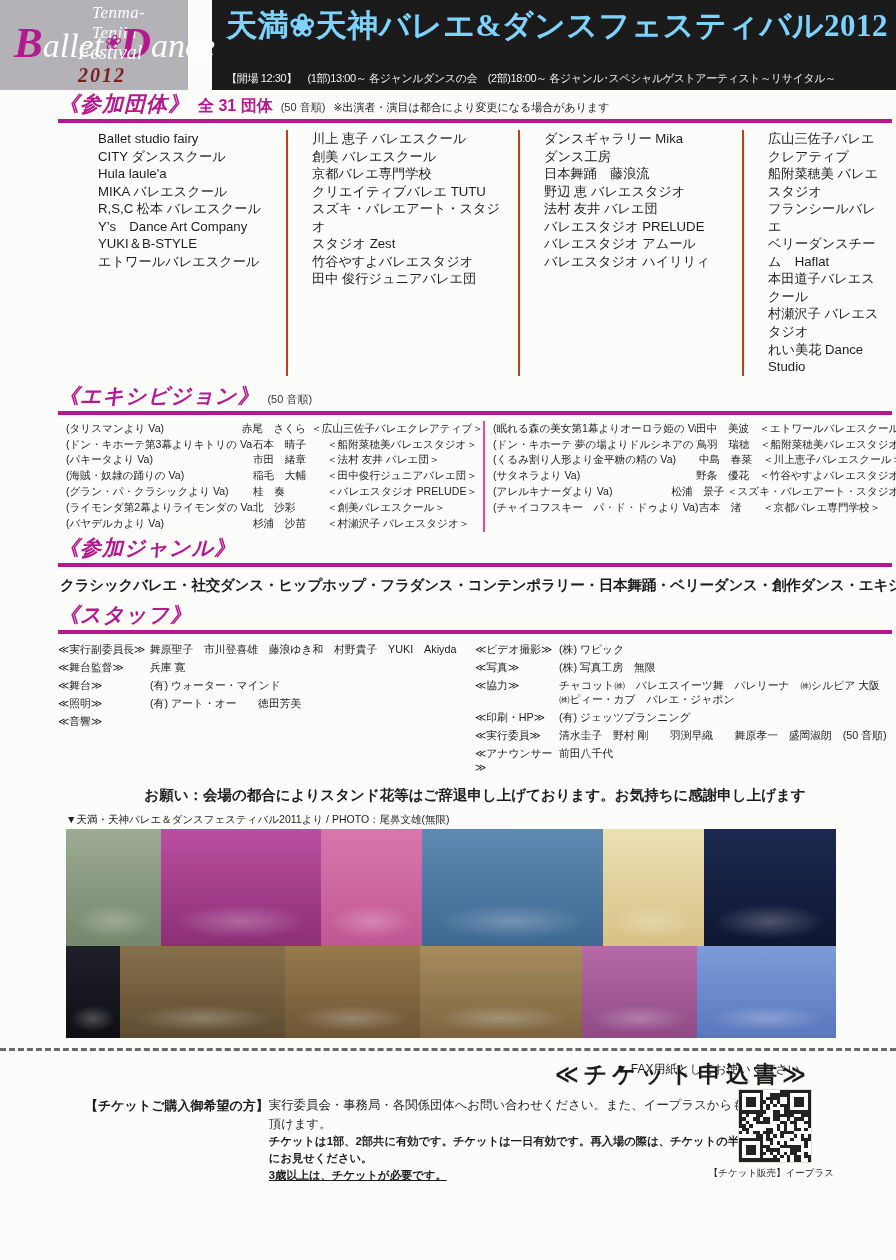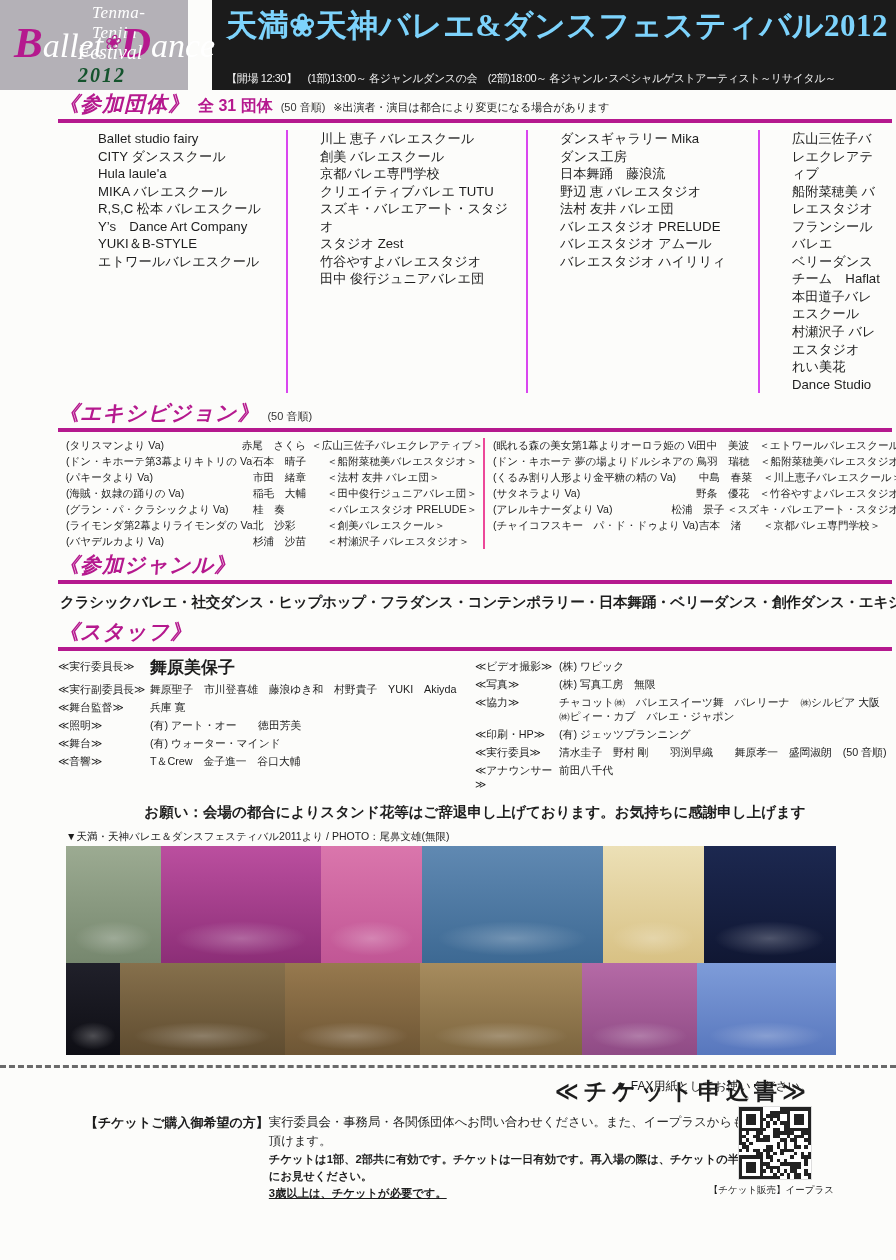--- a/index.html
+++ b/index.html
@@ -7,21 +7,21 @@
        font-family:"Liberation Sans","DejaVu Sans",sans-serif;color:#1d1d1d}
   
   .masthead{display:flex;gap:24px;height:90px}
   .logo{width:252px;background:#b4b1b7;position:relative;color:#fff;
         font-family:"Liberation Serif","DejaVu Serif",serif;font-style:italic}
   .logo-top{position:absolute;top:3px;left:92px;font-size:17px;letter-spacing:.5px}
   .logo-main{position:absolute;top:18px;left:14px;font-size:34px;white-space:nowrap}
   .logo-main .cap{color:#b5198e;font-size:43px;font-weight:bold}
   .logo-flower{color:#b5198e;font-size:20px;vertical-align:8px}
   .logo-bottom{position:absolute;bottom:3px;left:78px;font-size:20px}
-  .logo-year{color:#14532d;font-weight:bold;letter-spacing:2px}
+  .logo-year{color:#7f1d1d;font-weight:bold;letter-spacing:2px}
   .titlebox{flex:1;background:#1b1b1b;padding:5px 8px 4px 14px}
   .title{color:#7dd3fc;font-size:31px;font-weight:bold;white-space:nowrap;
          font-family:"Liberation Serif","DejaVu Serif",serif;letter-spacing:.5px}
   .schedule{color:#f2f2f2;font-size:11px;margin-top:24px;white-space:nowrap;letter-spacing:-.4px}
   
   .parts{display:flex;gap:12px;margin:10px 3px 8px 3px}
   .part{flex:1;display:flex;flex-direction:column}
   .part-header{background:#b5198e;color:#fff;font-weight:bold;font-size:19px;
                text-align:center;padding:6px 0 5px}
   .part-sub{background:#e9dcec;color:#b5198e;font-weight:900;text-align:center;flex:1;
@@ -32,21 +32,21 @@
   .sec{margin:0 4px 0 58px}
   .sec-head{display:flex;align-items:baseline;gap:8px;white-space:nowrap}
   .sec-title{color:#b5198e;font-style:italic;font-weight:900;font-size:21px;letter-spacing:1px}
   .sec-count{color:#b5198e;font-weight:bold;font-size:16px}
   .sec-order{font-size:11px;color:#333}
   .sec-note{font-size:11px;color:#222}
   .rule{height:4px;background:#b5198e;margin:1px 0 5px}
   
   .p-cols{display:flex;font-size:13.2px;line-height:1.33;padding:2px 0 6px 2px}
   .p-col{padding:0 10px 0 38px}
-  .p-col+.p-col{border-left:2px solid #d946ef;padding-left:32px}
+  .p-col+.p-col{border-left:2px solid #c2410c;padding-left:24px}
   .p-col:nth-child(1){width:178px;padding-left:38px}
   .p-col:nth-child(2){width:196px}
   .p-col:nth-child(3){width:188px}
   .p-col:nth-child(4){flex:1}
   
   .ex-wrap{display:flex;font-size:10.6px;line-height:1.5;padding:1px 0 2px}
   .ex-half{width:50%;padding-left:8px}
   .ex-half.left{border-right:2px solid #ec4899}
   .ex-row{display:flex;white-space:nowrap}
   .ex-piece{width:187px;overflow:hidden}
@@ -247,55 +247,46 @@
       <span class="sec-title">《参加ジャンル》</span>
     </div>
     <div class="rule"></div>
     <div class="genres-text">クラシックバレエ・社交ダンス・ヒップホップ・フラダンス・コンテンポラリー・日本舞踊・ベリーダンス・創作ダンス・エキシビジョン 2012</div>
     <div class="sec-head">
       <span class="sec-title">《スタッフ》</span>
     </div>
     <div class="rule"></div>
     <div class="staff-cols">
       <div class="staff-col left" id="staff-left">
-          <div class="st-row big">
-            <span class="st-label">≪実行委員長≫</span>
-            <span class="st-val">
-              <div class="st-line">舞原美保子</div>
-            </span>
-          </div>
           <div class="st-row">
             <span class="st-label">≪実行副委員長≫</span>
             <span class="st-val">
               <div class="st-line">舞原聖子　市川登喜雄　藤浪ゆき和　村野貴子　YUKI　Akiyda</div>
             </span>
           </div>
           <div class="st-row">
             <span class="st-label">≪舞台監督≫</span>
             <span class="st-val">
               <div class="st-line">兵庫 寛</div>
             </span>
           </div>
           <div class="st-row">
+            <span class="st-label">≪舞台≫</span>
+            <span class="st-val">
+              <div class="st-line">(有) ウォーター・マインド</div>
+            </span>
+          </div>
+          <div class="st-row">
             <span class="st-label">≪照明≫</span>
             <span class="st-val">
               <div class="st-line">(有) アート・オー　　徳田芳美</div>
             </span>
           </div>
           <div class="st-row">
-            <span class="st-label">≪舞台≫</span>
-            <span class="st-val">
-              <div class="st-line">(有) ウォーター・マインド</div>
-            </span>
-          </div>
-          <div class="st-row">
             <span class="st-label">≪音響≫</span>
-            <span class="st-val">
-              <div class="st-line">T＆Crew　金子進一　谷口大輔</div>
-            </span>
           </div>
         </div>
       <div class="staff-col right" id="staff-right">
           <div class="st-row">
             <span class="st-label">≪ビデオ撮影≫</span>
             <span class="st-val">
               <div class="st-line">(株) ワビック</div>
             </span>
           </div>
           <div class="st-row">

